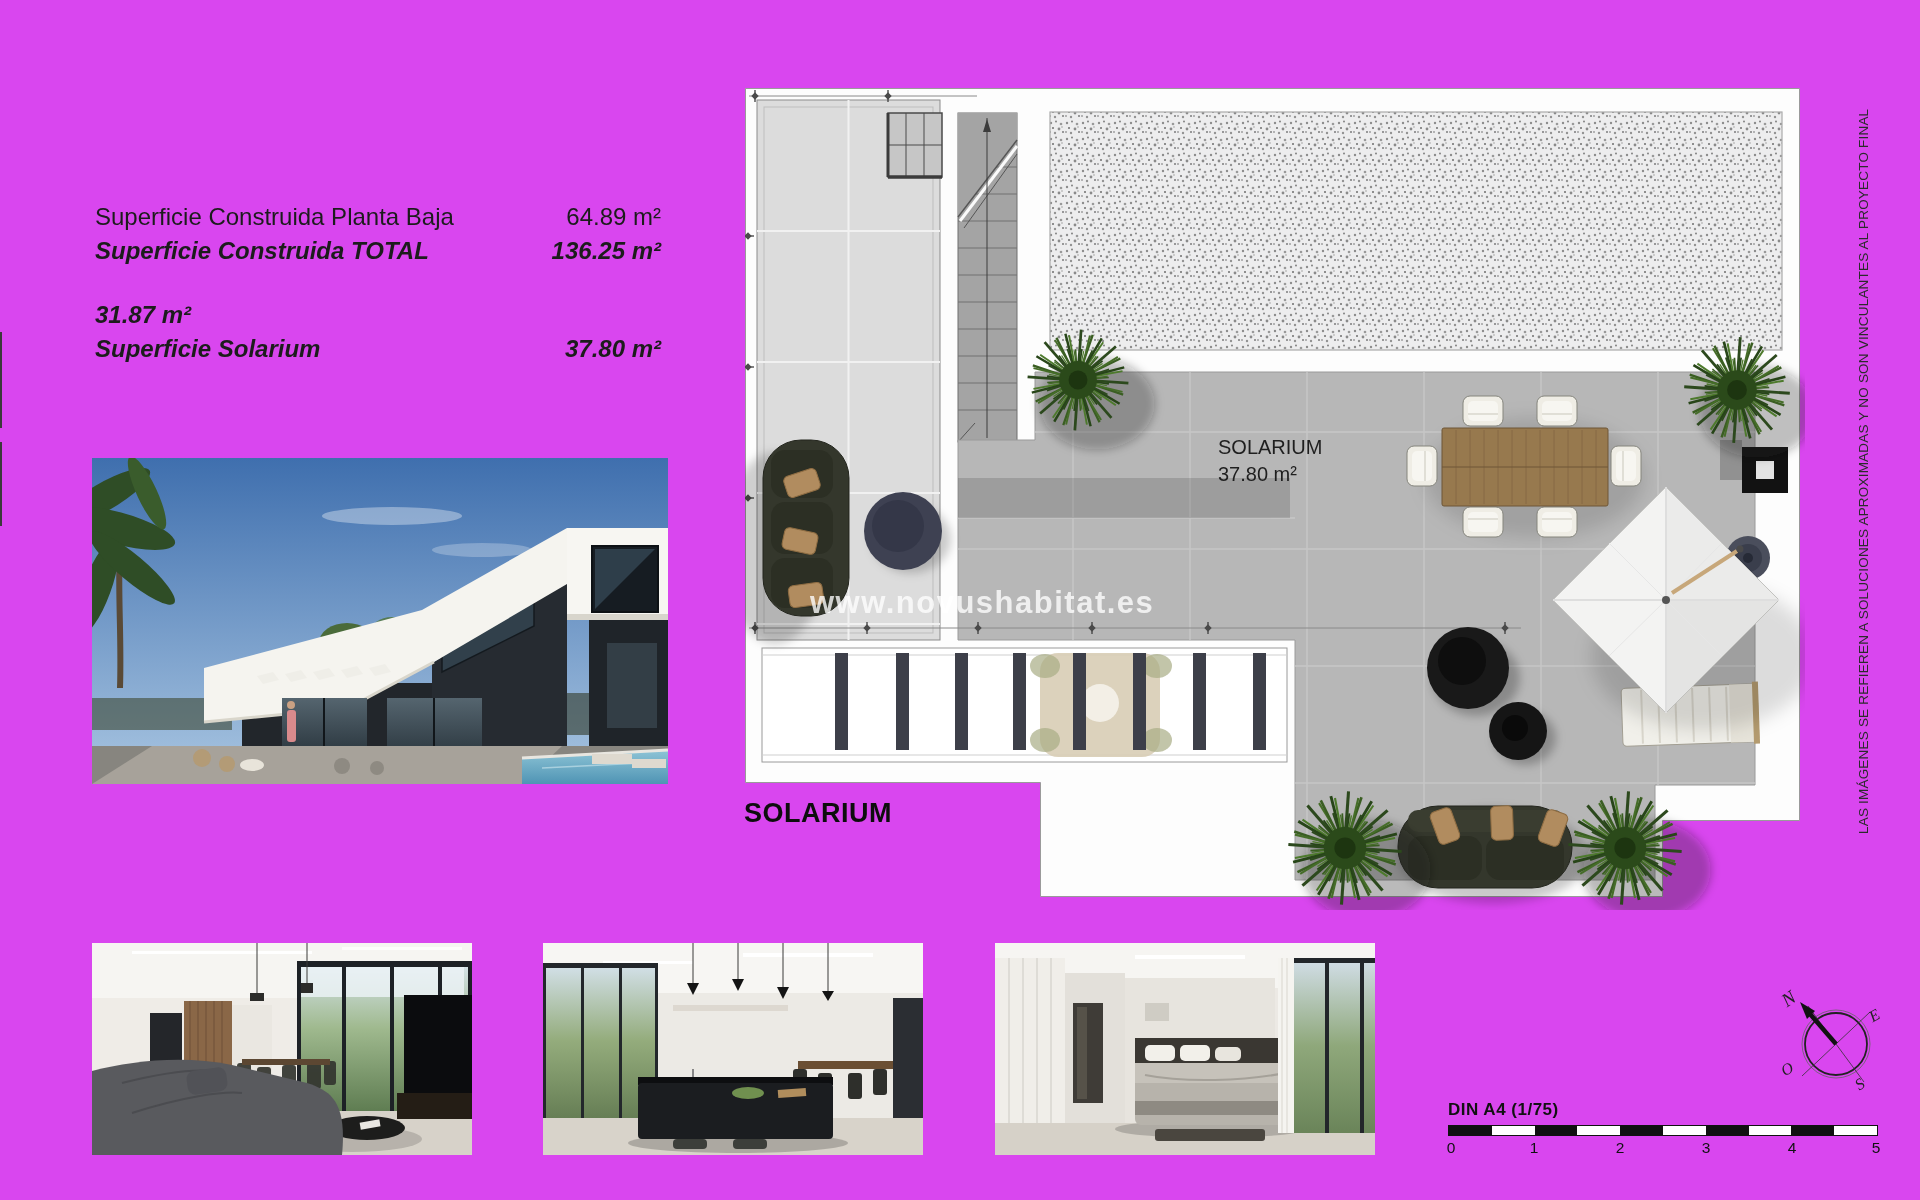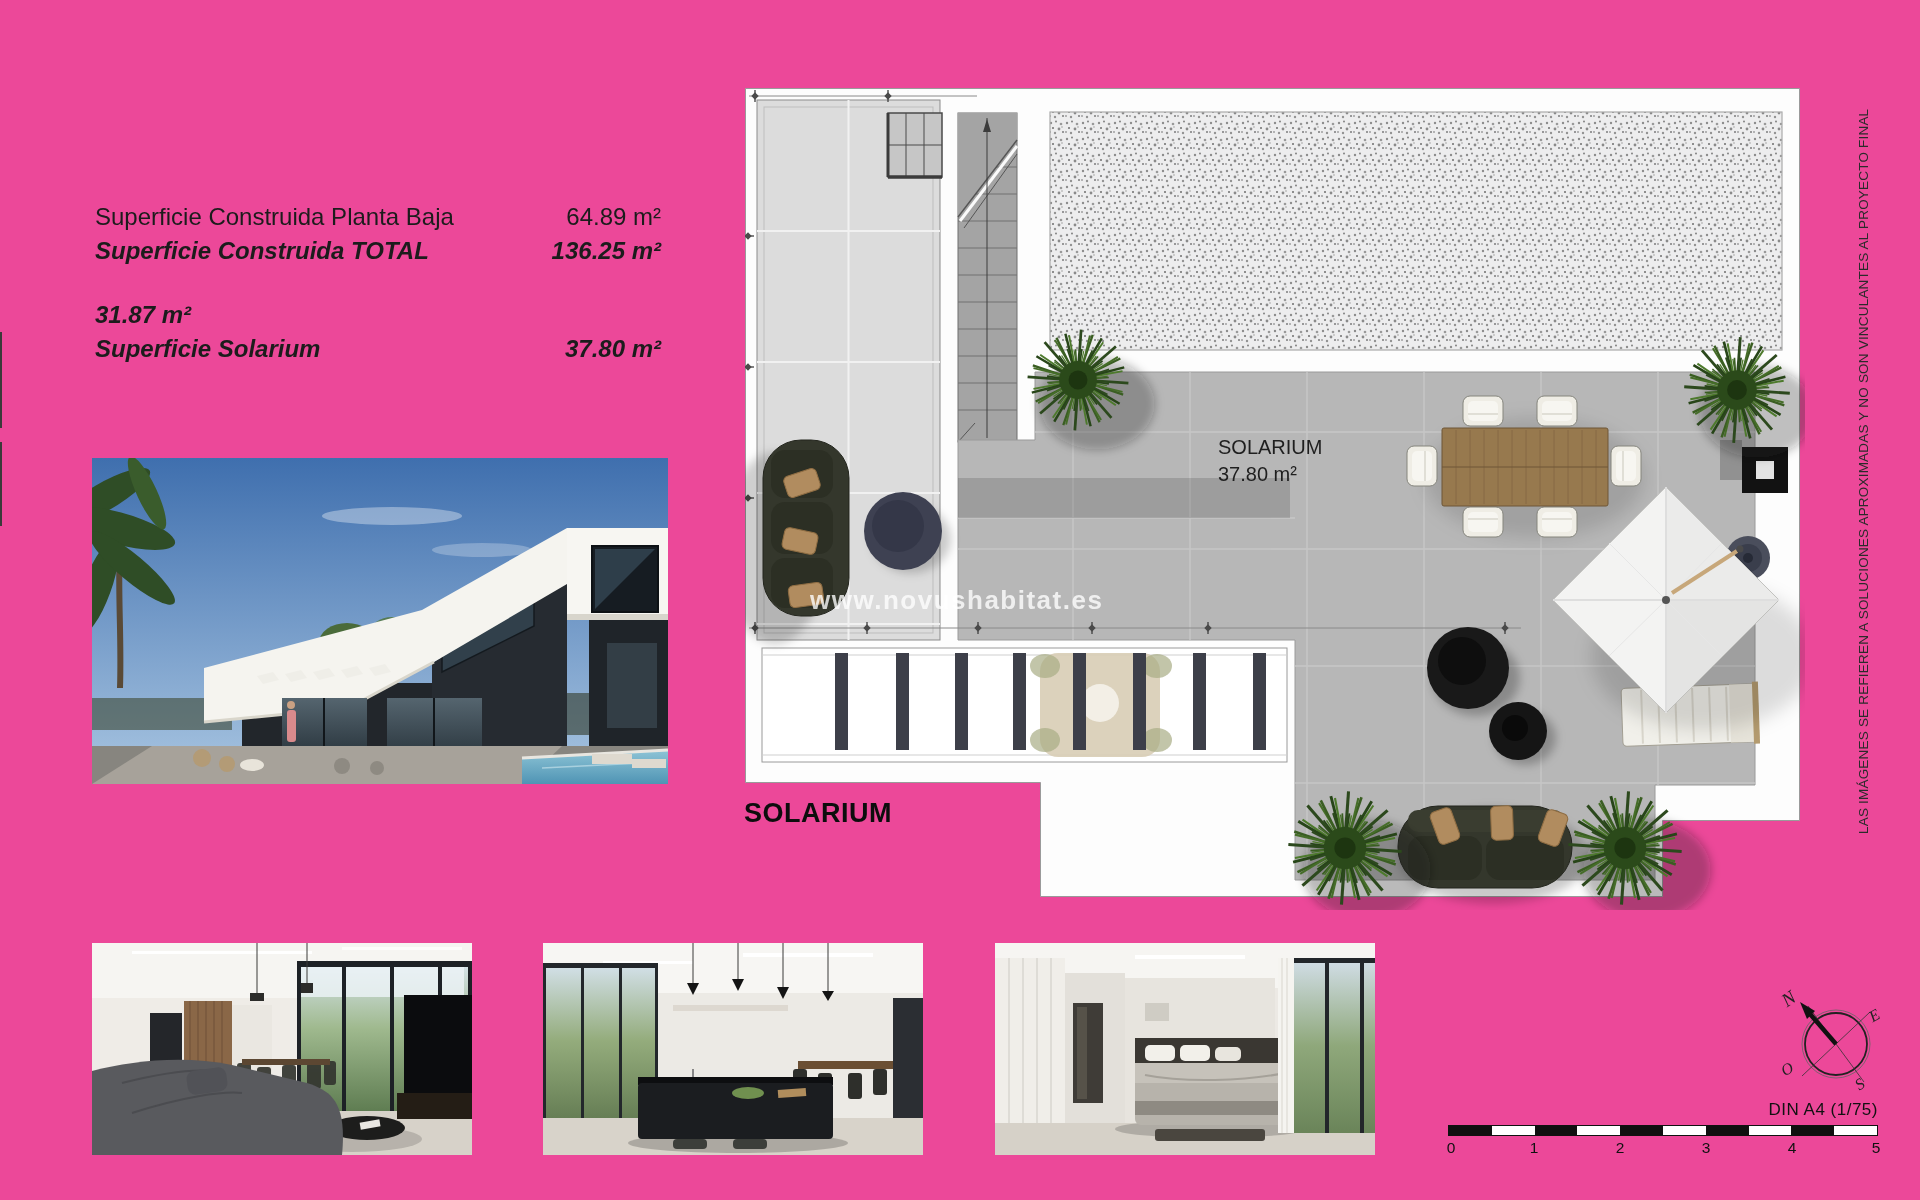--- a/index.html
+++ b/index.html
@@ -1,52 +1,52 @@
 <!DOCTYPE html>
 <html><head>
 <meta charset="utf-8">
 <style>
   html,body{margin:0;padding:0;background:#ffffff;}
-  .page{position:relative;width:1920px;height:1200px;background:#ec4899;overflow:hidden;
+  .page{position:relative;width:1920px;height:1200px;background:#d946ef;overflow:hidden;
         font-family:"Liberation Sans",sans-serif;color:#1a1a1a;}
 
   
   .areas{position:absolute;left:95px;top:200px;width:566px;}
   .arow{display:flex;justify-content:space-between;font-size:24px;line-height:34px;color:#1c1c1c;}
   .arow.bold{font-weight:700;font-style:italic;}
   .agap{height:30px;}
 
   
   .photo{position:absolute;overflow:hidden;background:#ddd;}
   .photo svg{display:block;}
   .photo-main{left:92px;top:458px;width:576px;height:326px;}
   .photo-1{left:92px;top:943px;width:380px;height:212px;}
   .photo-2{left:543px;top:943px;width:380px;height:212px;}
   .photo-3{left:995px;top:943px;width:380px;height:212px;}
 
   
   .plan-wrap{position:absolute;left:745px;top:88px;width:1060px;height:822px;}
   .plan-room-label{position:absolute;left:1218px;top:434px;font-size:20px;line-height:27px;color:#1f1f1f;}
-  .watermark{position:absolute;left:810px;top:585px;font-size:26px;font-weight:700;
+  .watermark{position:absolute;left:810px;top:585px;font-size:31px;font-weight:700;
              color:rgba(255,255,255,0.78);letter-spacing:1.5px;}
   .solarium-h{position:absolute;left:744px;top:798px;font-size:27px;font-weight:600;
               letter-spacing:.5px;color:#0d0d0d;}
 
   
   .disclaimer{position:absolute;left:1850px;top:90px;height:744px;width:26px;
               writing-mode:vertical-rl;transform:rotate(180deg);
               font-size:13.5px;letter-spacing:.2px;color:#2b2b2b;white-space:nowrap;
               display:flex;align-items:center;}
 
   
   .compass{position:absolute;left:1768px;top:972px;width:135px;height:135px;}
 
   
   .scalebar{position:absolute;left:1448px;top:1100px;width:430px;}
-  .sb-title{text-align:right;font-size:17px;color:#111;letter-spacing:.5px;margin-bottom:5px;}
+  .sb-title{text-align:left;font-size:17px;color:#111;letter-spacing:.5px;margin-bottom:5px;font-weight:bold;}
   .sb-bar{display:flex;height:9px;border:1.5px solid #111;background:#fff;}
   .sb-seg{flex:1;}
   .sb-seg:nth-child(odd){background:#101010;}
   .sb-ticks{position:relative;height:24px;font-size:15.5px;color:#111;margin-top:3px;}
   .sb-ticks span{position:absolute;transform:translateX(-50%);}
 
   
   .edge-mark{position:absolute;left:0;width:2px;background:#3a3a3a;}
   .em1{top:332px;height:96px;}
   .em2{top:442px;height:84px;}

